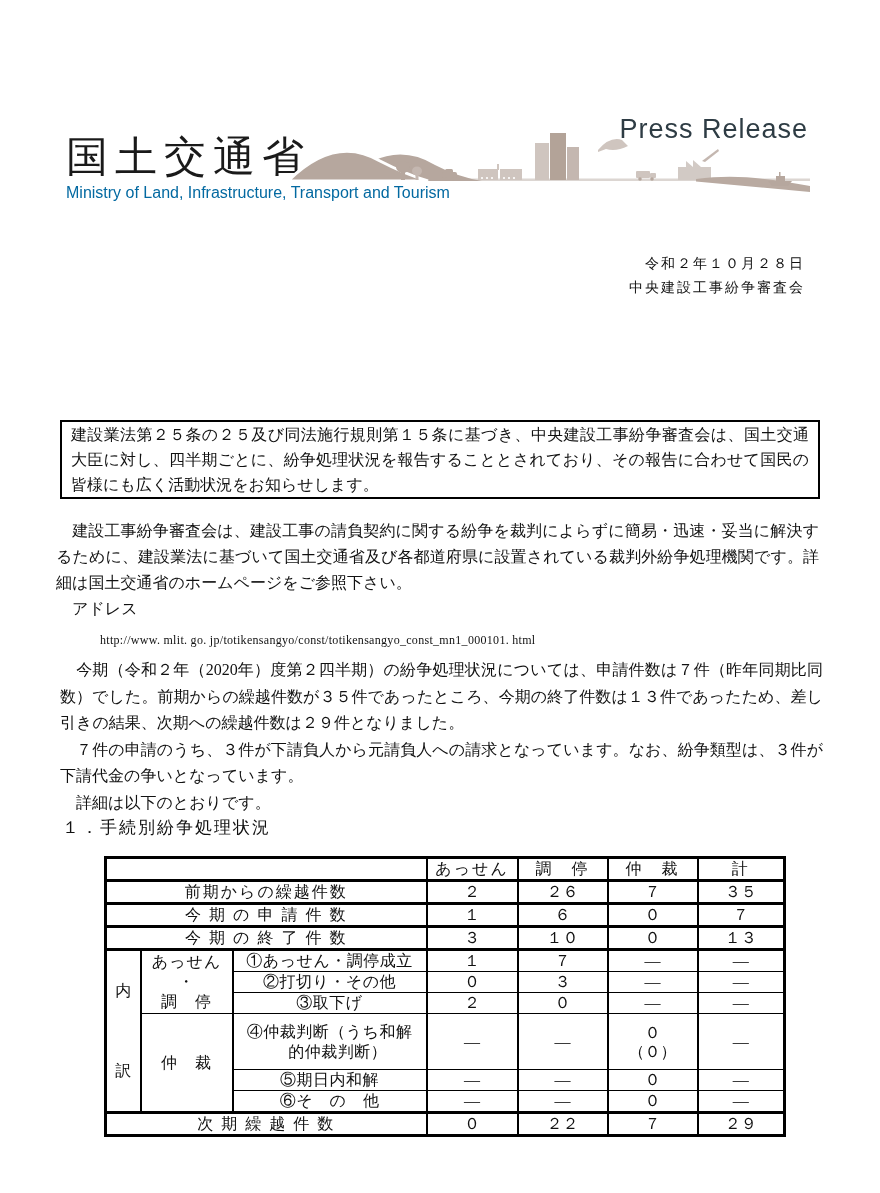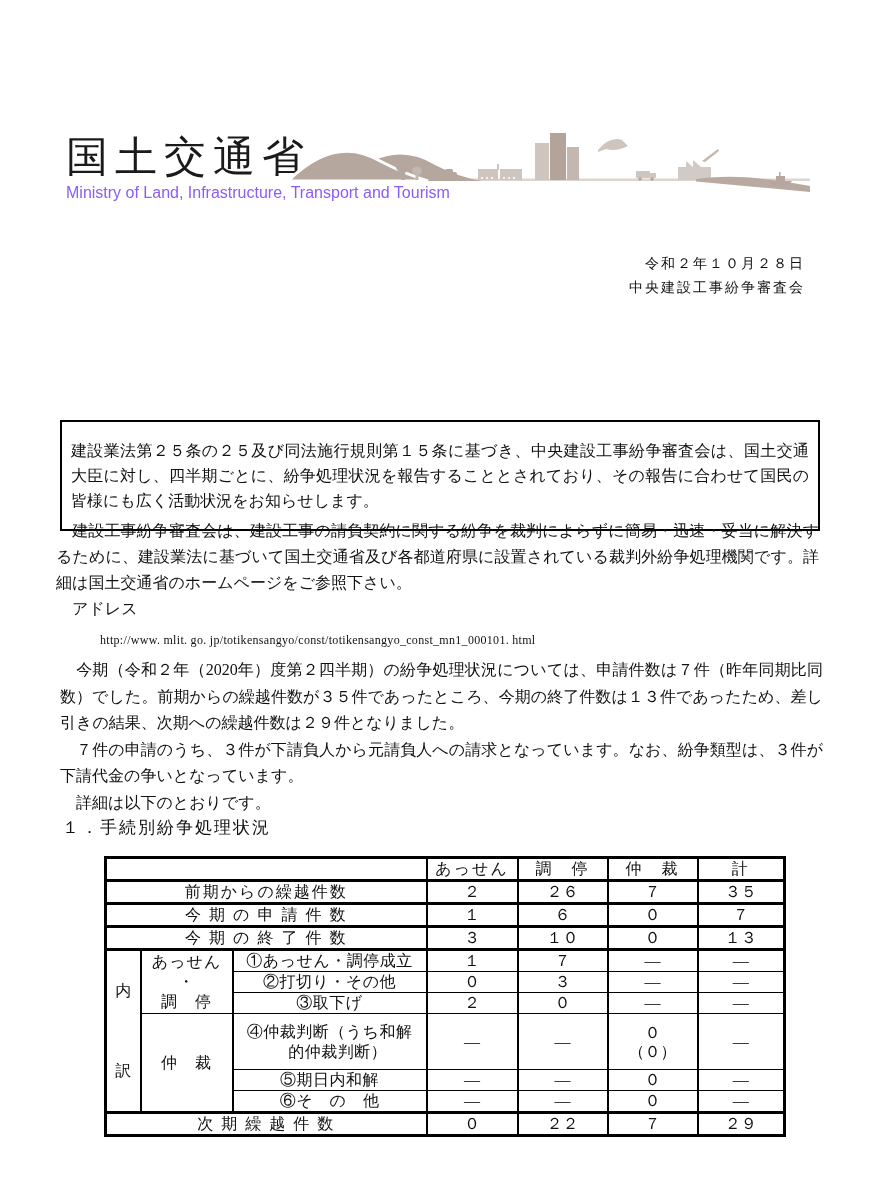--- a/index.html
+++ b/index.html
@@ -13,42 +13,42 @@
     overflow: hidden;
   }
   
   .logo-block { position: absolute; left: 66px; top: 133px; }
   .logo-jp {
     font-family: "Liberation Sans", "DejaVu Sans", sans-serif;
     font-weight: normal; font-size: 42px; letter-spacing: 7px; color: #1a1a1a; line-height: 48px;
   }
   .logo-en {
     font-family: "Liberation Sans", "DejaVu Sans", sans-serif;
-    font-size: 16px; color: #8b5cf6; margin-top: 3px; letter-spacing: 0px;
+    font-size: 16px; color: #0369a1; margin-top: 3px; letter-spacing: 0px;
   }
   .press-release {
     position: absolute; top: 114px; right: 72px;
     font-family: "Liberation Sans", "DejaVu Sans", sans-serif;
     font-size: 27px; color: #2e3c44; letter-spacing: 1px;
   }
   .illustration { position: absolute; left: 250px; top: 122px; }
   
   .date-block {
     position: absolute; left: 629px; top: 252px;
     font-size: 14px; line-height: 24px; letter-spacing: 2px; text-align: right;
   }
   
   .doc-title {
     position: absolute; left: 0; top: 336px; width: 880px;
     text-align: center; font-size: 19px; font-weight: bold; letter-spacing: 0px;
   }
   
   .summary-box {
     position: absolute; left: 60px; top: 420px; width: 760px;
-    border: 2px solid #000; padding: 16px 9px;
+    border: 2px solid #000; padding: 0 9px;
     font-size: 16px; line-height: 25px; text-align: justify;
   }
   
   .body-1 { position: absolute; left: 56px; top: 518px; width: 763px; font-size: 16px; line-height: 26px; }
   .body-1 p { text-align: justify; }
   .address-label { margin-top: 0px; }
   .url-line { padding-left: 44px; margin-top: 5px; font-size: 12px; letter-spacing: 0.3px; }
   .body-2 { position: absolute; left: 60px; top: 657px; width: 763px; font-size: 16px; line-height: 26.5px; }
   .body-2 p { text-align: justify; }
   
@@ -84,20 +84,21 @@
 </head>
 <body>
 
 <div class="page">
 
   <div class="logo-block">
     <div class="logo-jp">国土交通省</div>
     <div class="logo-en">Ministry of Land, Infrastructure, Transport and Tourism</div>
   </div>
 
+  <div class="press-release">Press Release</div>
 
   <svg class="illustration" width="560" height="70" viewBox="0 0 560 70" xmlns="http://www.w3.org/2000/svg">
 
     <rect x="140" y="56.5" width="420" height="2.5" fill="#dcd6d2"></rect>
 
     <path d="M95 59 Q140 16 185 43 Q208 55 232 59 Z" fill="#b6a79e"></path>
 
     <path d="M38 59 Q85 12 130 39 Q155 52 178 59 Z" fill="#b6a79e" stroke="#ffffff" stroke-width="3"></path>
 
     <ellipse cx="153" cy="45" rx="7" ry="6" fill="#b6a79e"></ellipse>

